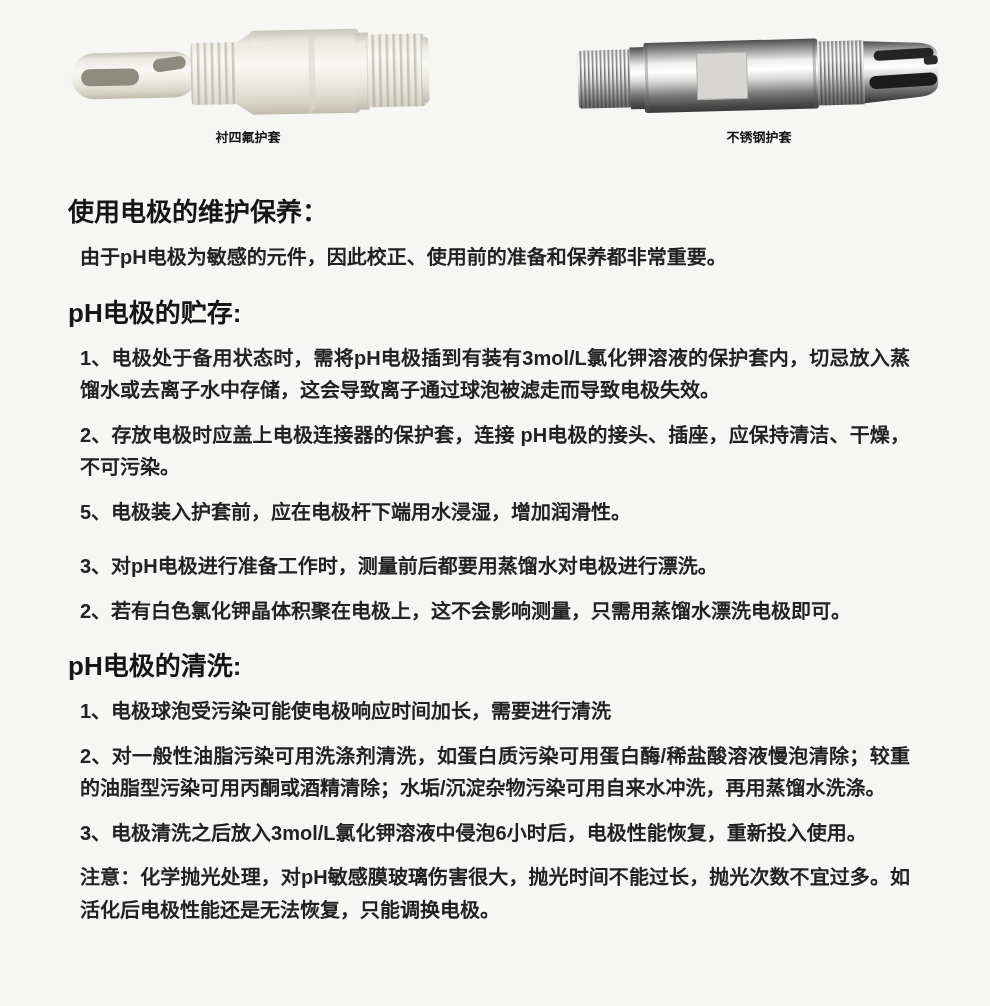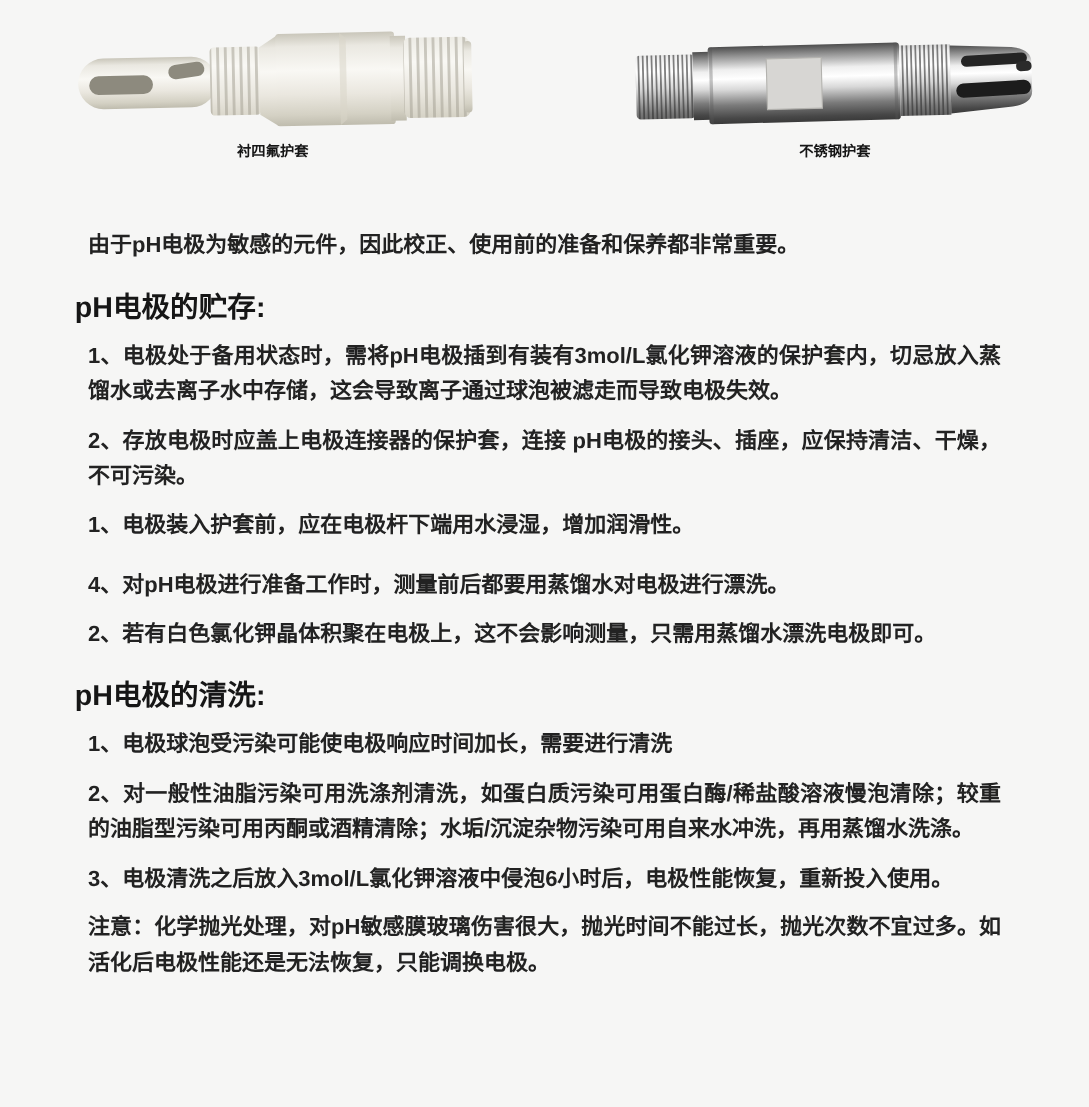--- a/index.html
+++ b/index.html
@@ -132,32 +132,33 @@
         </g>
       </svg>
       <div class="figure-caption">不锈钢护套</div>
     </div>
 
   </div>
 
   <div class="content">
 
     <div class="section">
+      <h2>使用电极的维护保养：</h2>
       <p>由于pH电极为敏感的元件，因此校正、使用前的准备和保养都非常重要。</p>
     </div>
 
     <div class="section">
       <h2>pH电极的贮存:</h2>
       <p>1、电极处于备用状态时，需将pH电极插到有装有3mol/L氯化钾溶液的保护套内，切忌放入蒸馏水或去离子水中存储，这会导致离子通过球泡被滤走而导致电极失效。</p>
       <p>2、存放电极时应盖上电极连接器的保护套，连接 pH电极的接头、插座，应保持清洁、干燥，不可污染。</p>
-      <p>1、电极装入护套前，应在电极杆下端用水浸湿，增加润滑性。</p>
+      <p>5、电极装入护套前，应在电极杆下端用水浸湿，增加润滑性。</p>
     </div>
 
     <div class="section">
-      <p>4、对pH电极进行准备工作时，测量前后都要用蒸馏水对电极进行漂洗。</p>
+      <p>3、对pH电极进行准备工作时，测量前后都要用蒸馏水对电极进行漂洗。</p>
       <p>2、若有白色氯化钾晶体积聚在电极上，这不会影响测量，只需用蒸馏水漂洗电极即可。</p>
     </div>
 
     <div class="section">
       <h2>pH电极的清洗:</h2>
       <p>1、电极球泡受污染可能使电极响应时间加长，需要进行清洗</p>
       <p>2、对一般性油脂污染可用洗涤剂清洗，如蛋白质污染可用蛋白酶/稀盐酸溶液慢泡清除；较重的油脂型污染可用丙酮或酒精清除；水垢/沉淀杂物污染可用自来水冲洗，再用蒸馏水洗涤。</p>
       <p>3、电极清洗之后放入3mol/L氯化钾溶液中侵泡6小时后，电极性能恢复，重新投入使用。</p>
       <p>注意：化学抛光处理，对pH敏感膜玻璃伤害很大，抛光时间不能过长，抛光次数不宜过多。如活化后电极性能还是无法恢复，只能调换电极。</p>
     </div>

